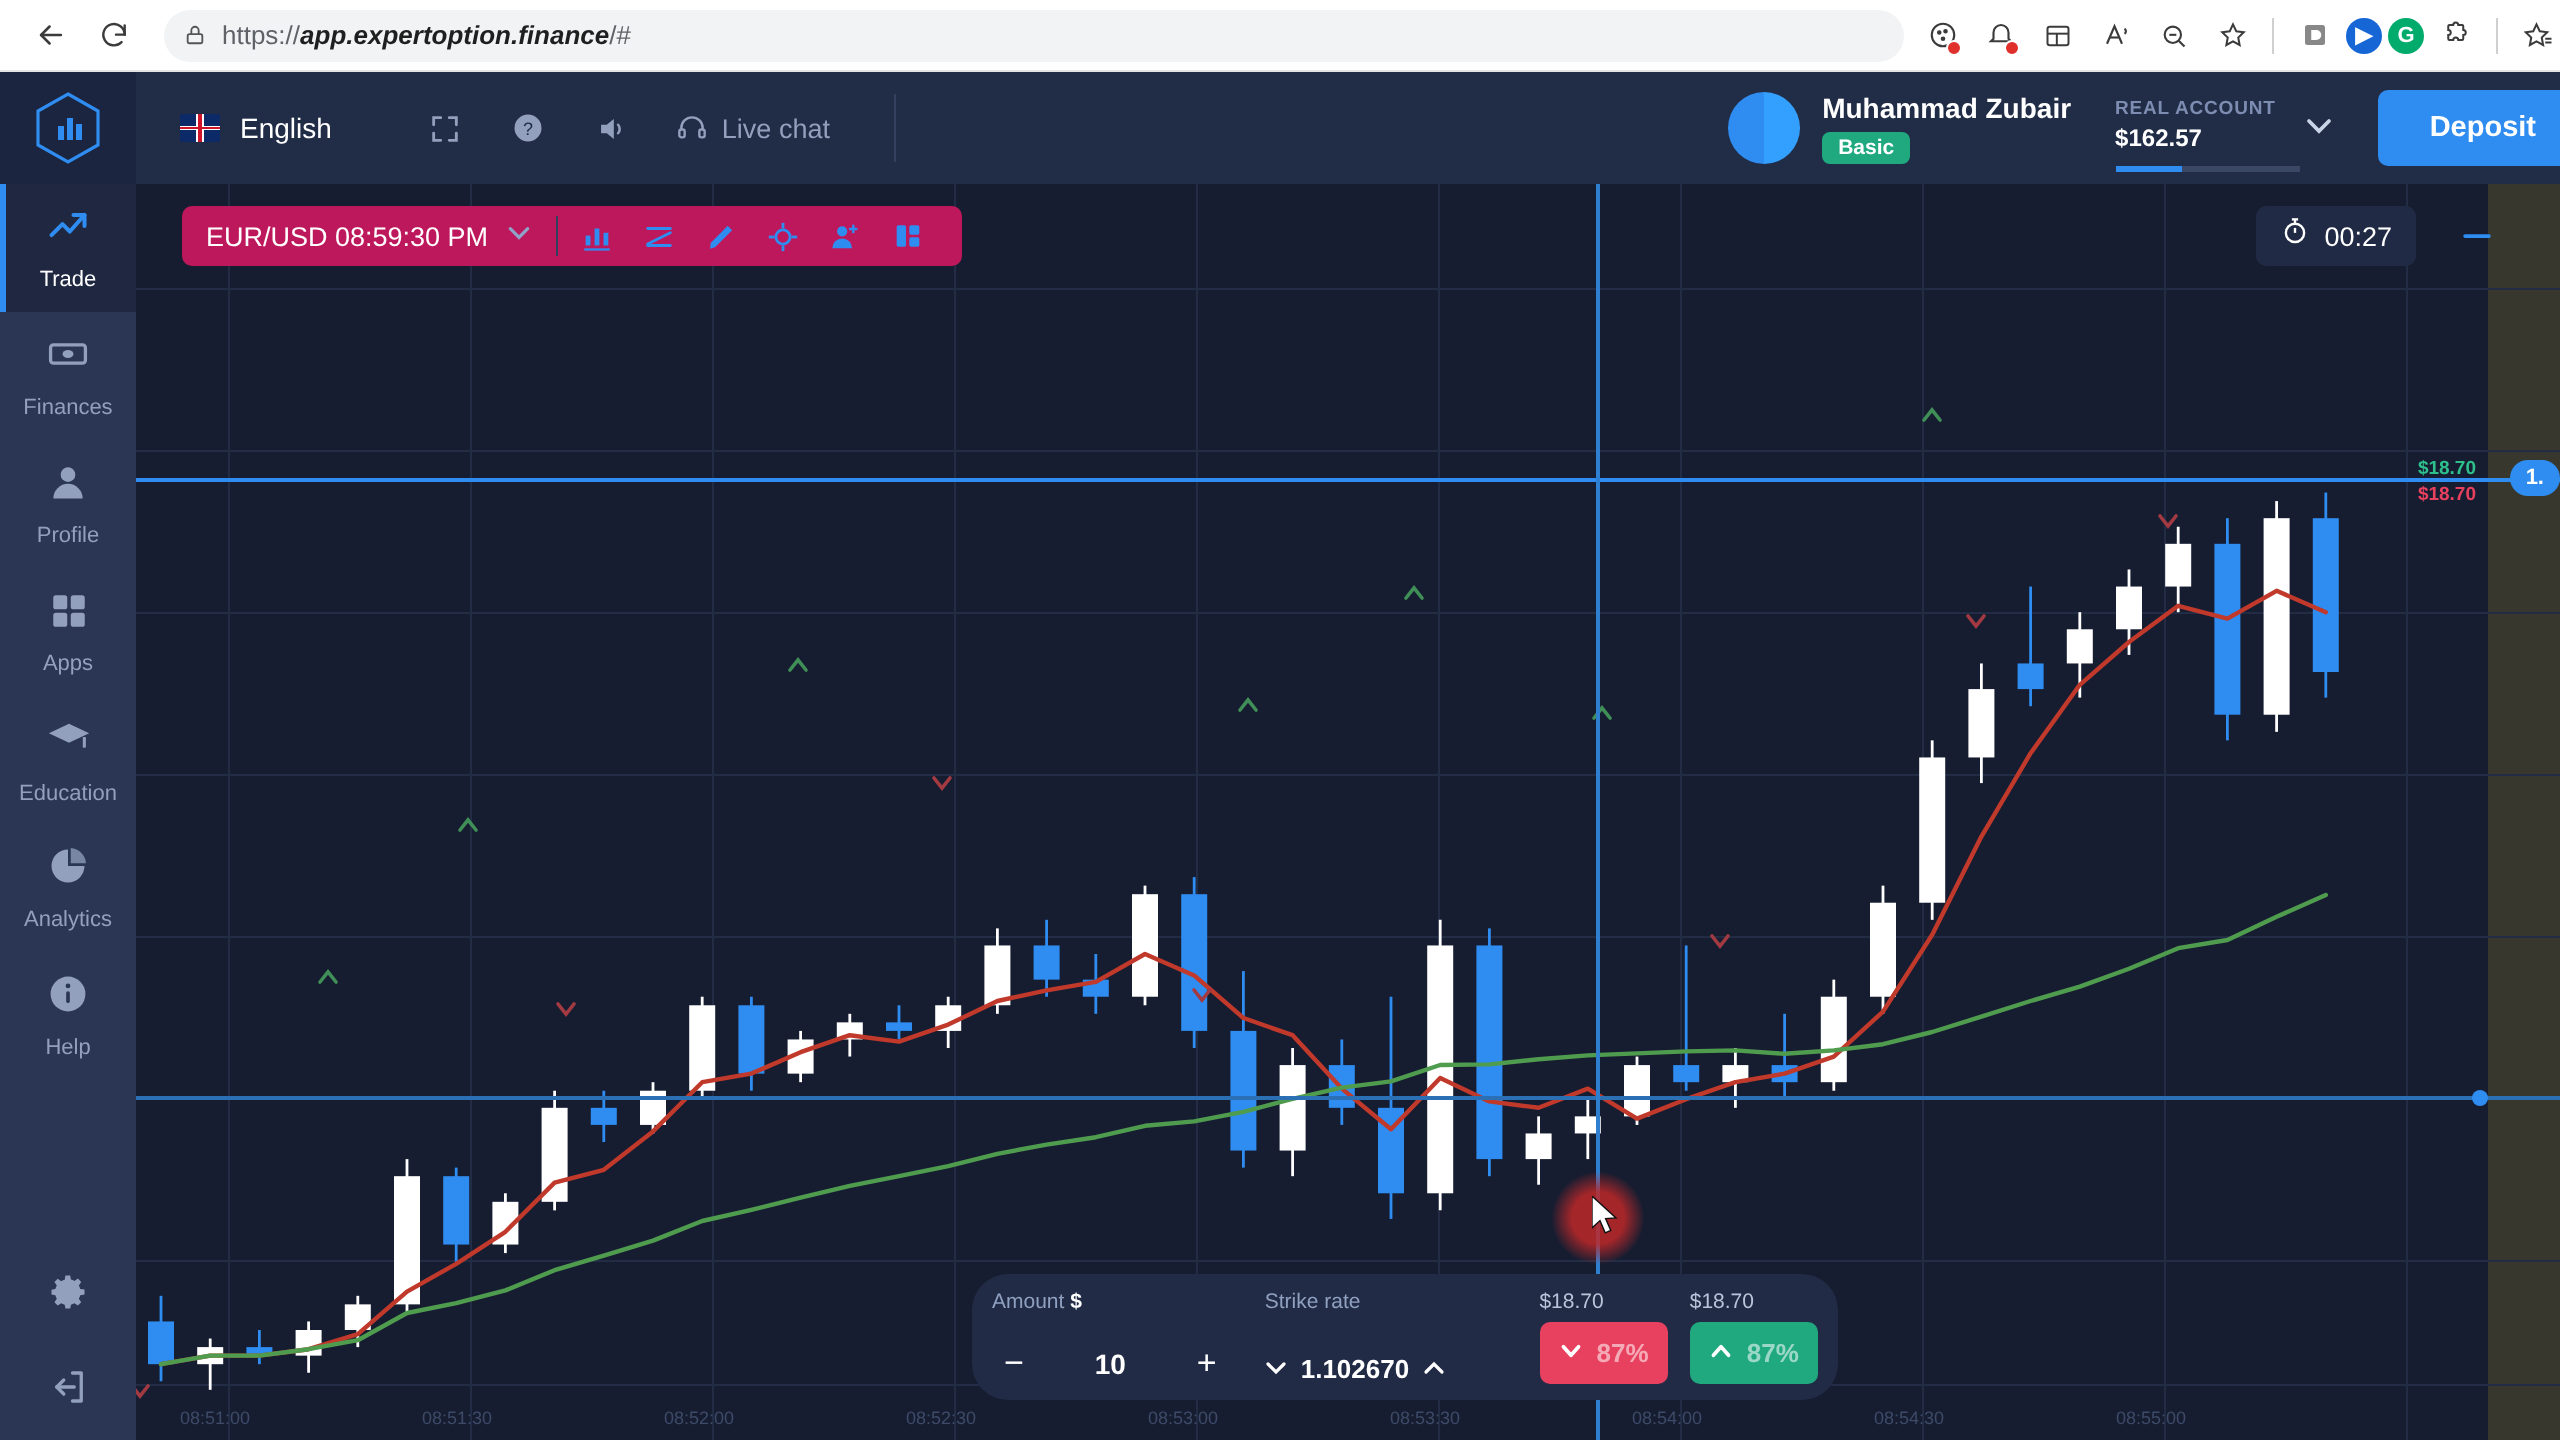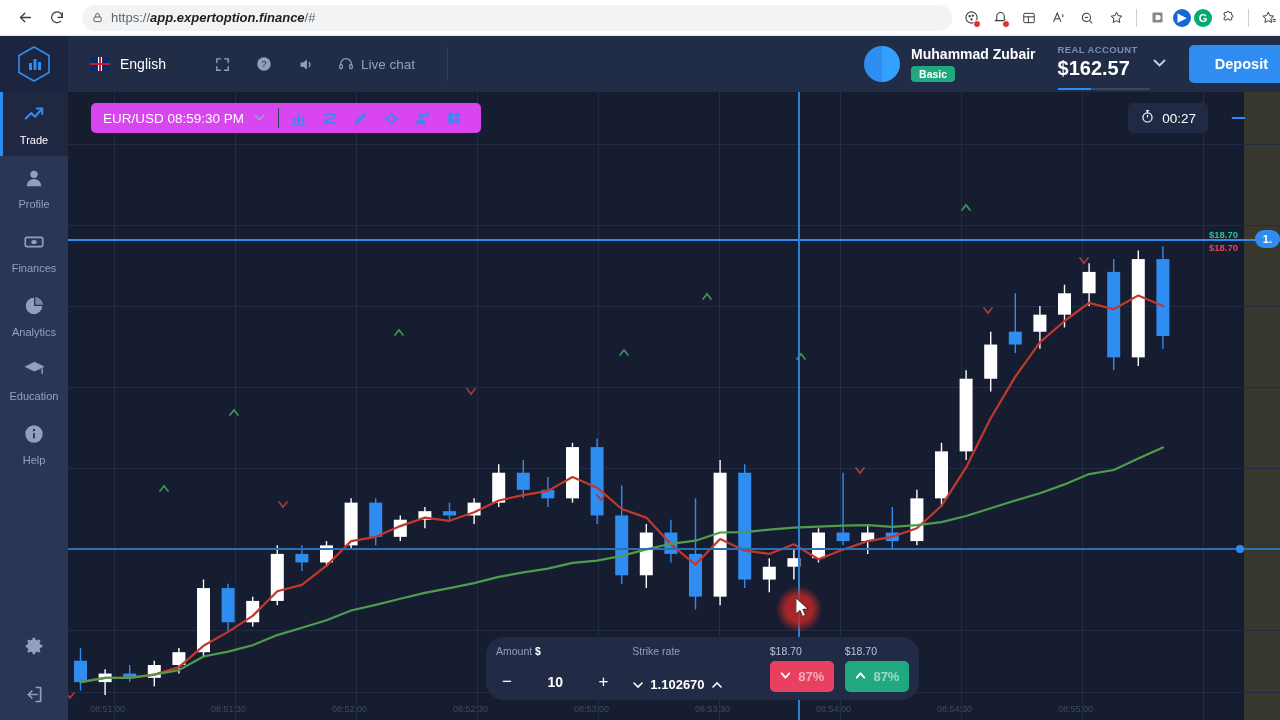--- a/index.html
+++ b/index.html
@@ -87,21 +87,21 @@
     background: linear-gradient(90deg, #2f8cf0 50%, #33a0ff 50%);
   }
   .acct-name-wrap { margin-left: 11px; }
   .acct-name { color: #fff; font-size: 14px; font-weight: bold; line-height: 17px; }
   .badge {
     display: inline-block; margin-top: 3px; padding: 2px 8px; border-radius: 4px;
     background: #20a97f; color: #fff; font-size: 10.5px; font-weight: bold;
   }
   .balance-box { margin-left: 22px; position: relative; padding-bottom: 4px; }
   .balance-label { color: #7d8db1; font-size: 9.5px; font-weight: bold; letter-spacing: .4px; }
-  .balance-val { color: #fff; font-size: 20px; font-weight: bold; margin-top: 2px; }
+  .balance-val { color: #fff; font-size: 12px; font-weight: bold; margin-top: 2px; }
   .balance-underline {
     position: absolute; left: 0; bottom: -6px; width: 92px; height: 2.5px; background: #3a4865;
   }
   .balance-underline i { display:block; width: 36%; height: 100%; background: #2f8cf0; }
   .chev { color: #c9d3e8; margin-left: 14px; font-size: 12px; }
   .deposit-btn {
     margin-left: 22px; margin-right: -14px; background: #2f8cf0; color: #fff;
     font-size: 14.5px; font-weight: bold; padding: 11px 26px; border-radius: 5px;
     white-space: nowrap;
   }
@@ -133,21 +133,21 @@
   .right-panel {
     position: absolute; right: 0; top: 0; width: 36px; height: 100%;
     background: #3e3c2e; opacity: .85;
   }
   .grid-v, .grid-h { position: absolute; background: #222c45; }
   .grid-v { width: 1px; height: 100%; top: 0; }
   .grid-h { height: 1px; width: 100%; left: 0; }
 
   .toolbar {
     position: absolute; left: 23px; top: 11px; height: 30px;
-    background: #d946ef; border-radius: 5px; display: flex; align-items: center;
+    background: #be185d; border-radius: 5px; display: flex; align-items: center;
     padding: 0 12px; gap: 0;
   }
   .symbol { color: #fff; font-size: 13.5px; white-space: nowrap; }
   .symbol-chev { color: #8fa3c8; font-size: 11px; margin-left: 9px; margin-right: 12px; }
   .tb-sep-v { width: 1px; height: 20px; background: #32405f; margin-right: 4px; }
   .tool-ico {
     width: 31px; height: 30px; display: flex; align-items: center; justify-content: center;
     color: #2f8cf0;
   }
 
@@ -390,54 +390,65 @@
       <span class="ico">
         <svg width="22" height="22" viewBox="0 0 24 24" fill="none" stroke="currentColor" stroke-width="2.2" stroke-linecap="round" stroke-linejoin="round">
             <polyline points="3 17 9 11 13 15 21 6"></polyline>
             <polyline points="15 6 21 6 21 12"></polyline>
           </svg>
       </span>
       <span class="lbl">Trade</span>
     </div>
     <div class="side-item">
       <span class="ico">
+        <svg width="22" height="22" viewBox="0 0 24 24" fill="none" stroke="currentColor" stroke-width="1.8">
+            <rect x="2.5" y="7" width="19" height="10" rx="1.6"></rect>
+            <ellipse cx="12" cy="12" rx="3" ry="2.2" fill="currentColor" stroke="none"></ellipse>
+          </svg>
+      </span>
+      <span class="lbl">Finances</span>
+    </div>
+    <div class="side-item">
+      <span class="ico">
         <svg width="22" height="22" viewBox="0 0 24 24" fill="currentColor">
             <circle cx="12" cy="8" r="4"></circle>
             <path d="M4 21a8 8 0 0 1 16 0z"></path>
           </svg>
       </span>
       <span class="lbl">Profile</span>
     </div>
     <div class="side-item">
       <span class="ico">
-        <svg width="22" height="22" viewBox="0 0 24 24" fill="none" stroke="currentColor" stroke-width="1.8">
-            <rect x="2.5" y="7" width="19" height="10" rx="1.6"></rect>
-            <ellipse cx="12" cy="12" rx="3" ry="2.2" fill="currentColor" stroke="none"></ellipse>
-          </svg>
-      </span>
-      <span class="lbl">Finances</span>
-    </div>
-    <div class="side-item">
-      <span class="ico">
-        <svg width="22" height="22" viewBox="0 0 24 24" fill="currentColor">
-            <path d="M12 3a9 9 0 1 0 9 9h-9z"></path>
-            <path d="M13.5 2.2A9 9 0 0 1 21.8 10.5h-8.3z" opacity=".75"></path>
-          </svg>
-      </span>
-      <span class="lbl">Analytics</span>
+        <svg width="21" height="21" viewBox="0 0 24 24" fill="currentColor">
+            <rect x="3" y="3" width="8" height="8" rx="1.5"></rect>
+            <rect x="13" y="3" width="8" height="8" rx="1.5"></rect>
+            <rect x="3" y="13" width="8" height="8" rx="1.5"></rect>
+            <rect x="13" y="13" width="8" height="8" rx="1.5"></rect>
+          </svg>
+      </span>
+      <span class="lbl">Apps</span>
     </div>
     <div class="side-item">
       <span class="ico">
         <svg width="23" height="23" viewBox="0 0 24 24" fill="currentColor">
             <path d="M12 4 1.5 9 12 14l10.5-5z"></path>
             <path d="M20 11v5.5" stroke="currentColor" stroke-width="1.6"></path>
             <path d="M5.5 12v4c0 1.6 3 3 6.5 3s6.5-1.4 6.5-3v-4" fill="none" stroke="currentColor" stroke-width="0"></path>
           </svg>
       </span>
       <span class="lbl">Education</span>
+    </div>
+    <div class="side-item">
+      <span class="ico">
+        <svg width="22" height="22" viewBox="0 0 24 24" fill="currentColor">
+            <path d="M12 3a9 9 0 1 0 9 9h-9z"></path>
+            <path d="M13.5 2.2A9 9 0 0 1 21.8 10.5h-8.3z" opacity=".75"></path>
+          </svg>
+      </span>
+      <span class="lbl">Analytics</span>
     </div>
     <div class="side-item">
       <span class="ico">
         <svg width="22" height="22" viewBox="0 0 24 24" fill="currentColor">
             <circle cx="12" cy="12" r="9.5"></circle>
             <rect x="11" y="10.5" width="2" height="6.5" rx="1" fill="#2b3654"></rect>
             <circle cx="12" cy="7.6" r="1.3" fill="#2b3654"></circle>
           </svg>
       </span>
       <span class="lbl">Help</span>

